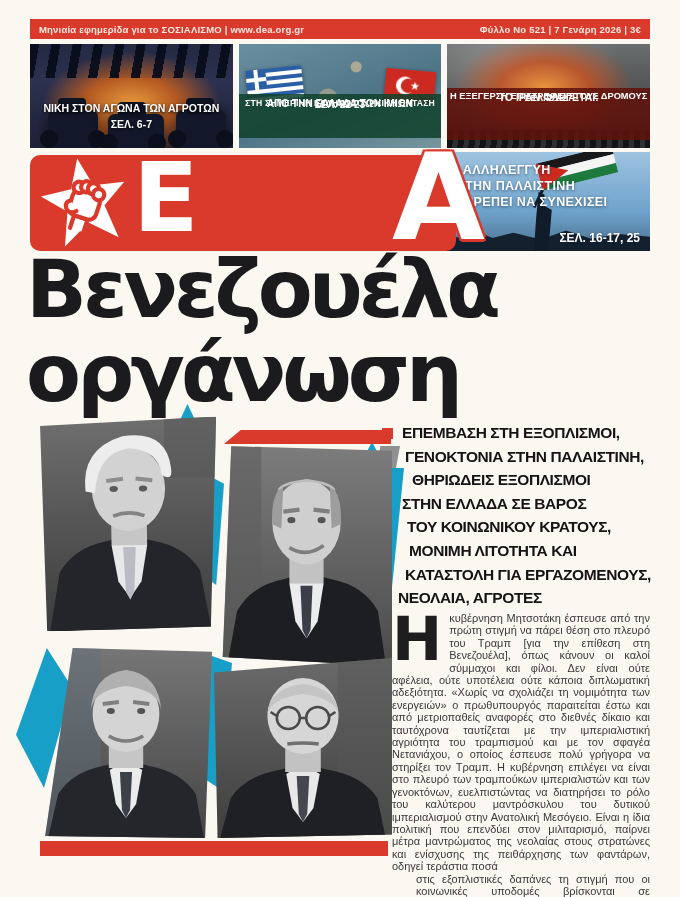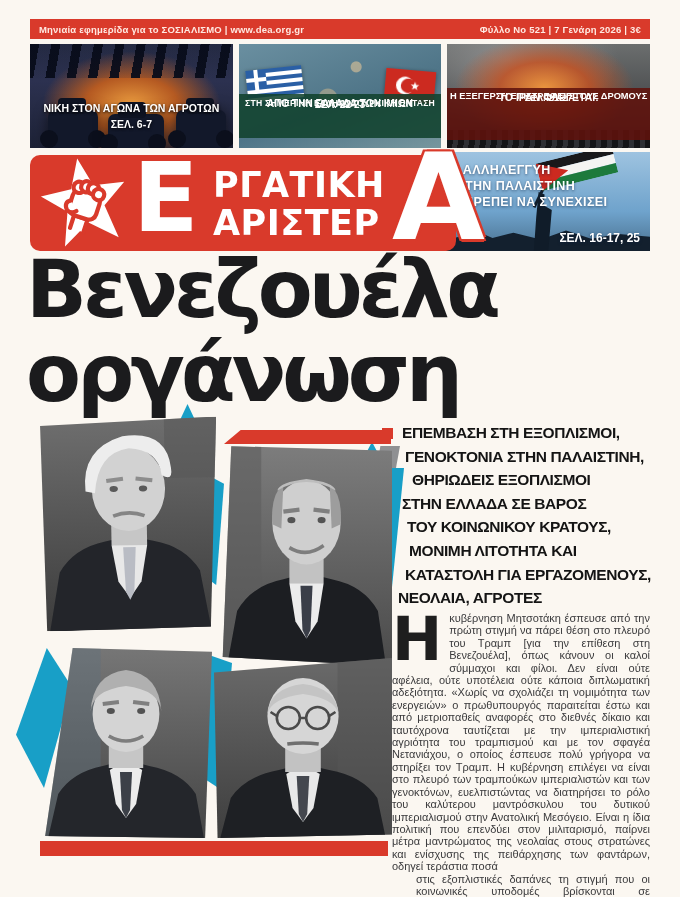--- a/index.html
+++ b/index.html
@@ -203,24 +203,20 @@
       <rect x="-15" y="-12" width="30" height="28" rx="8"></rect>
       <circle cx="-11" cy="-14" r="6"></circle>
       <circle cx="-3.5" cy="-17" r="6"></circle>
       <circle cx="4" cy="-17" r="6"></circle>
       <circle cx="11" cy="-13" r="6"></circle>
       <path d="M -15 2 Q -22 6 -16 13 Q -10 16 -6 11"></path>
     </g>
   </svg>
 
   <div class="mast-e">Ε</div>
-  <div class="mast-stack">
-    <div>ΡΓΑΤΙΚΗ</div>
-    <div>ΑΡΙΣΤΕΡ</div>
-  </div>
   <div class="mast-a">Α</div>
 
   <div class="mast-photo">
     <div class="mp-crowd"></div>
     <div class="mp-person"></div>
     <div class="mp-pole"></div>
     <svg class="mp-flag" width="78" height="28" viewBox="0 0 78 28">
       <rect width="78" height="9.3" fill="#18181a"></rect>
       <rect y="9.3" width="78" height="9.3" fill="#f4f4f2"></rect>
       <rect y="18.6" width="78" height="9.4" fill="#1d7a3c"></rect>

